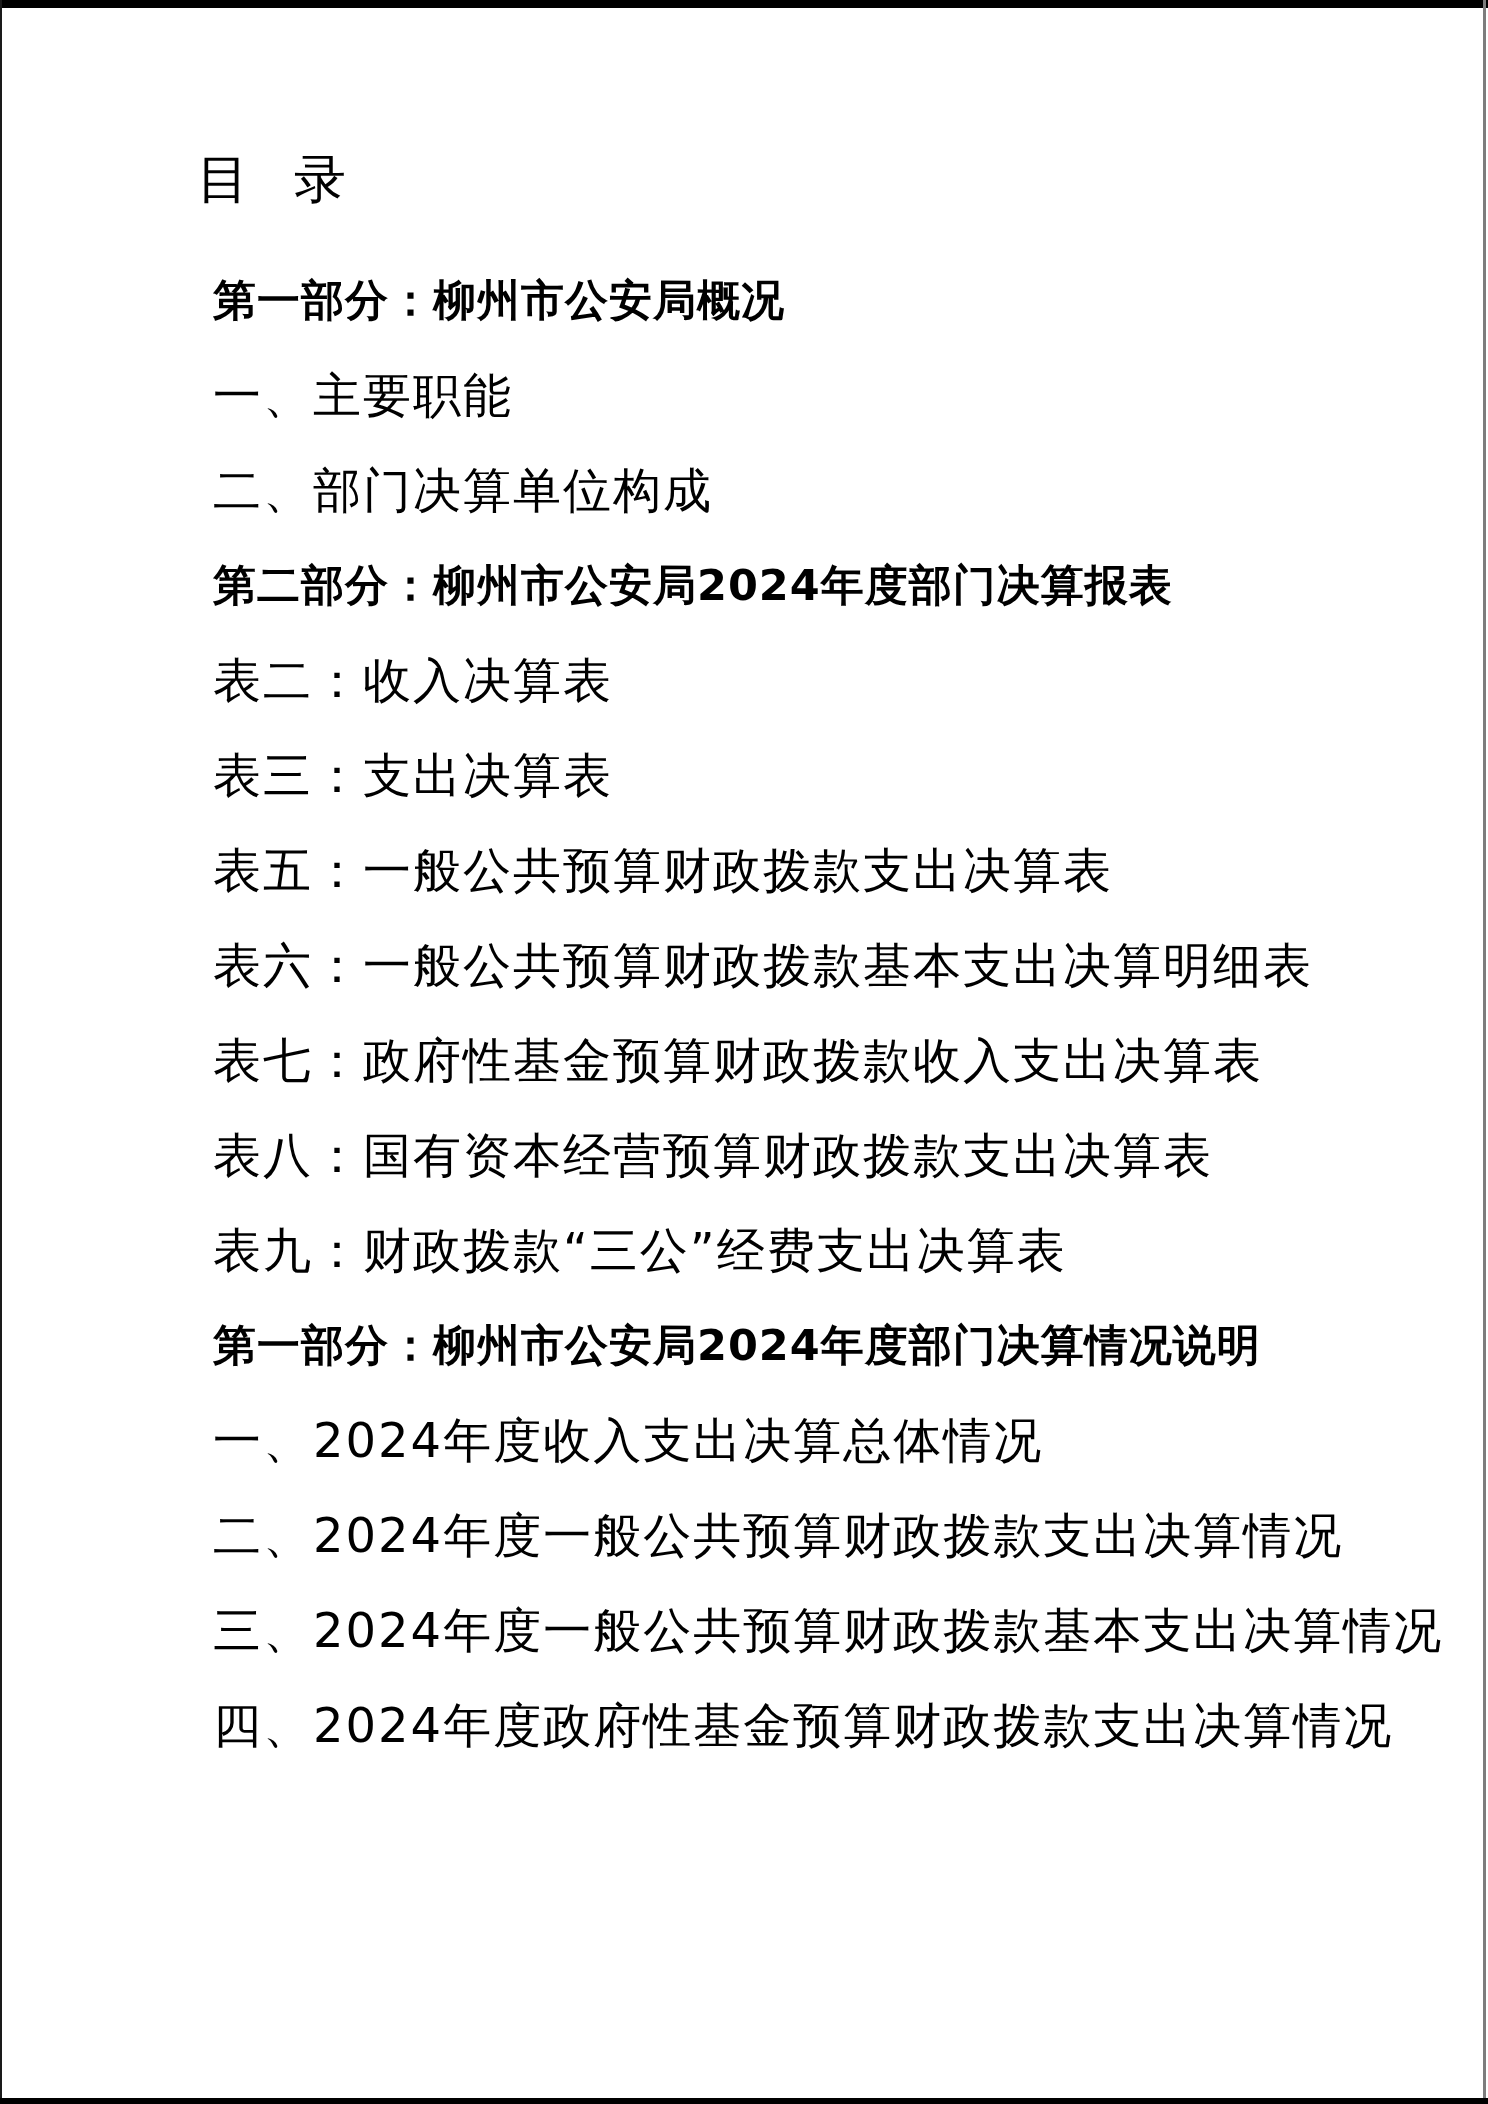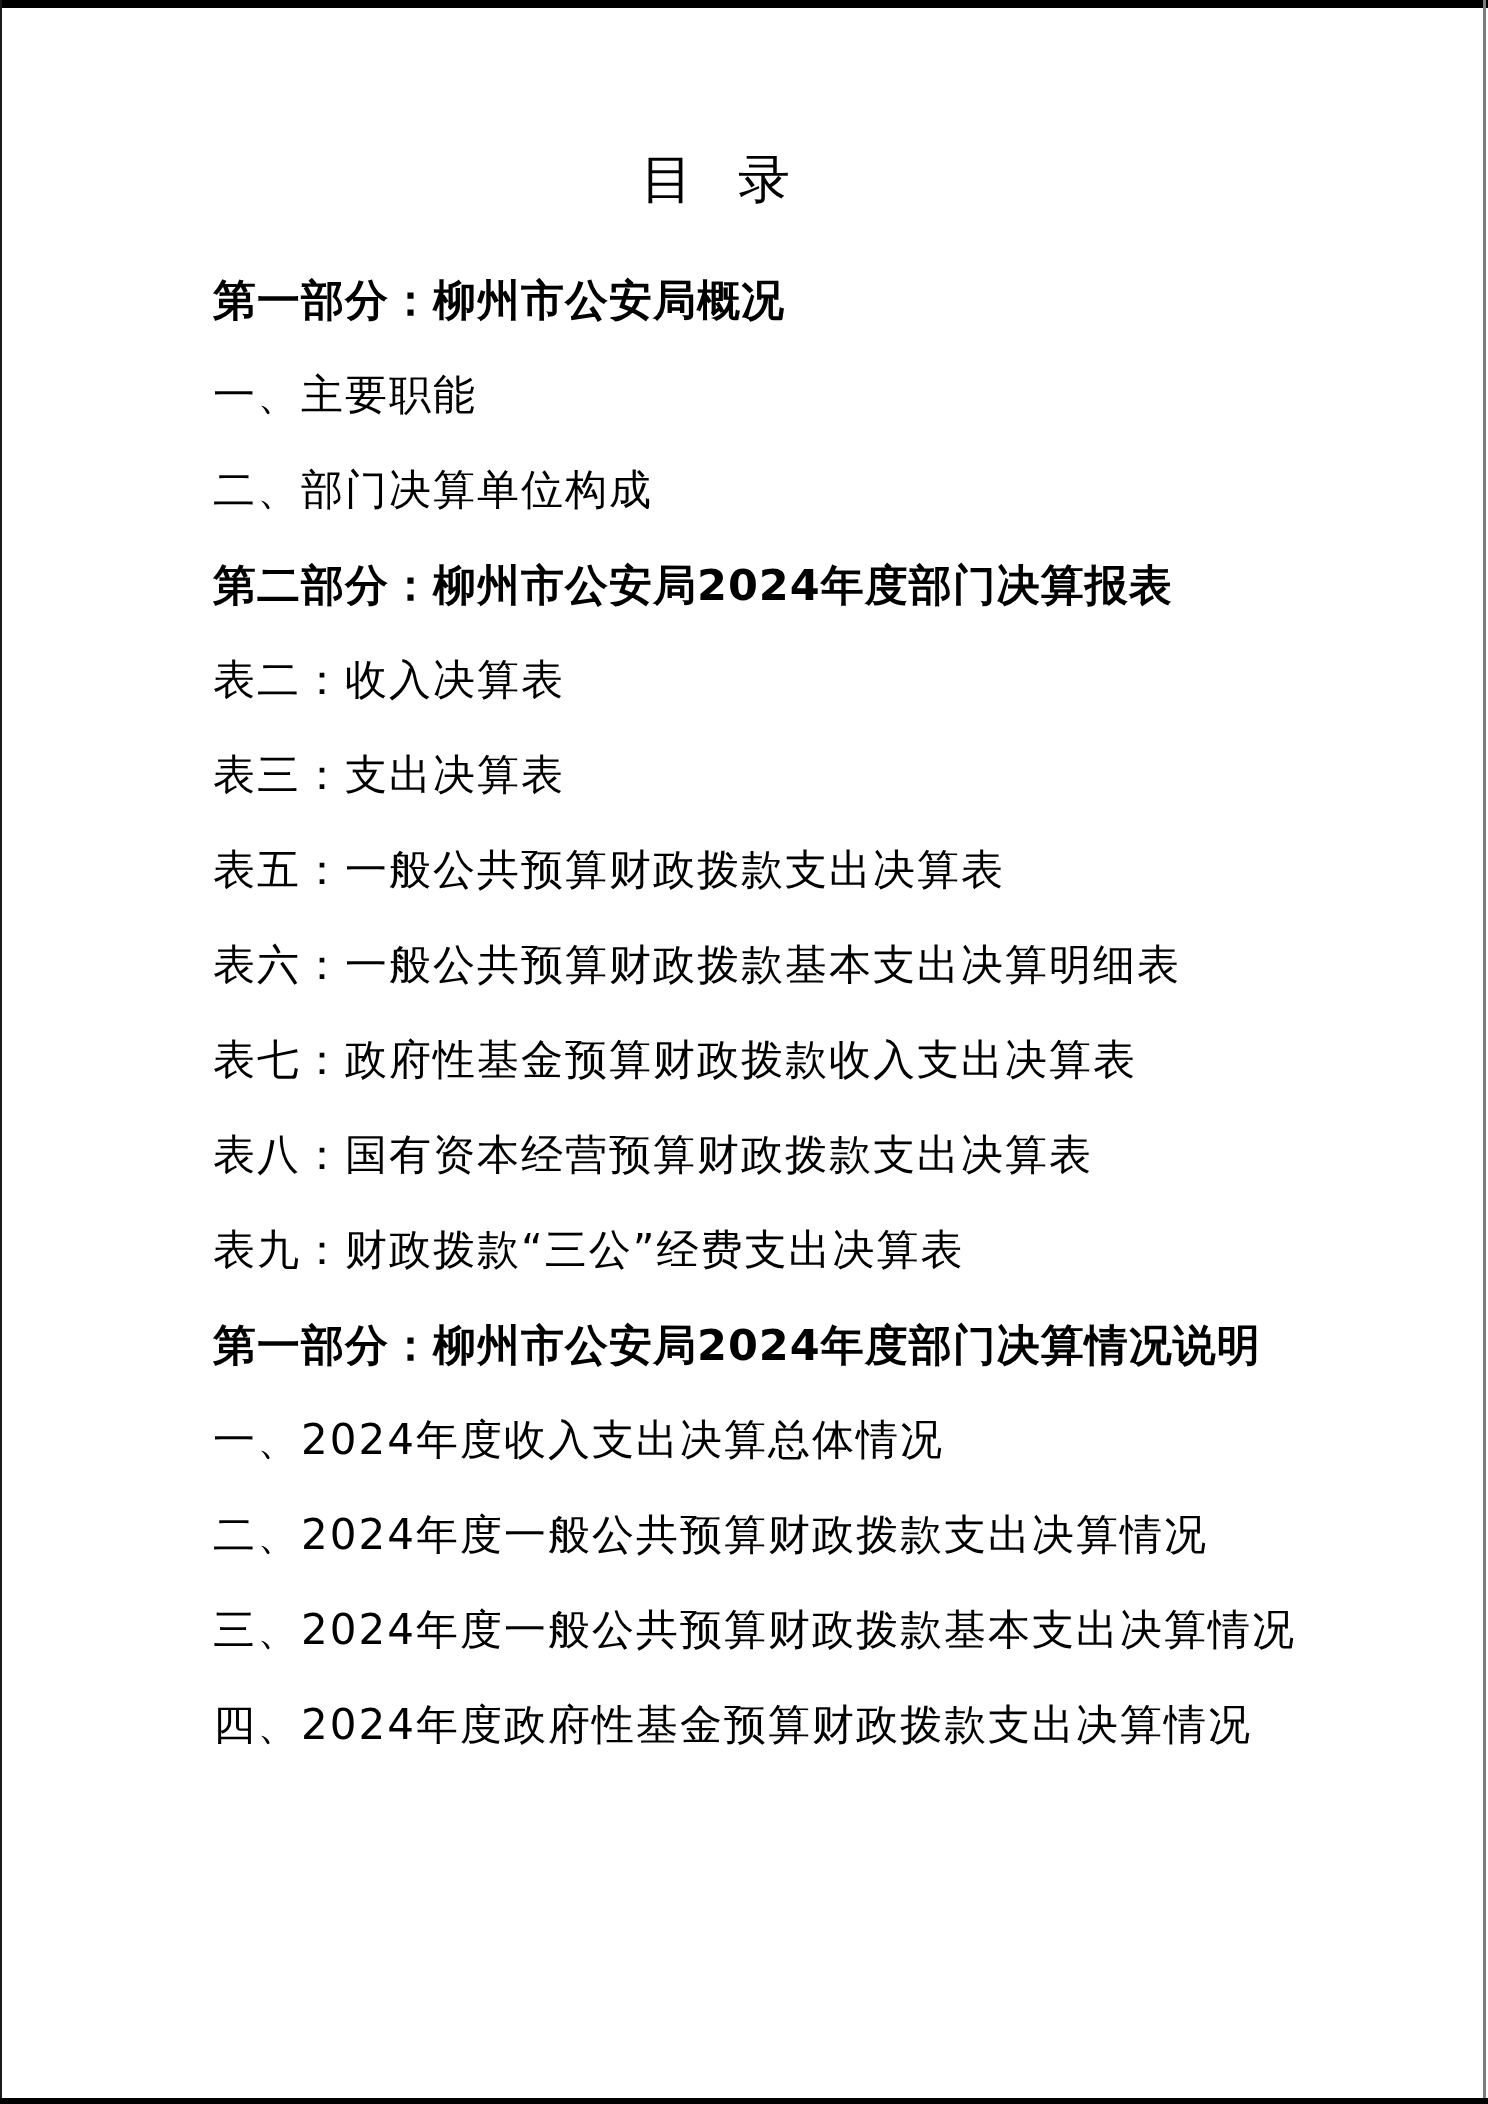--- a/index.html
+++ b/index.html
@@ -40,31 +40,30 @@
   }
   .content {
     position: relative;
     padding: 148px 250px 0 197px;
   }
   .toc-title {
     margin: 0 0 68px 0;
     font-size: 52px;
     font-weight: 400;
     line-height: 62px;
-    text-align: center;
     white-space: pre;
     letter-spacing: 4px;
   }
   .toc-list {
     margin: 16px;
     padding: 0;
   }
   .toc-item {
     margin: 0 0 51px 0;
-    font-size: 42px;
+    font-size: 48px;
     line-height: 44px;
     font-weight: 400;
     letter-spacing: 2px;
     white-space: nowrap;
   }
   .toc-item.bold {
     font-weight: 700;
     font-size: 43px;
     letter-spacing: 1px;
   }

